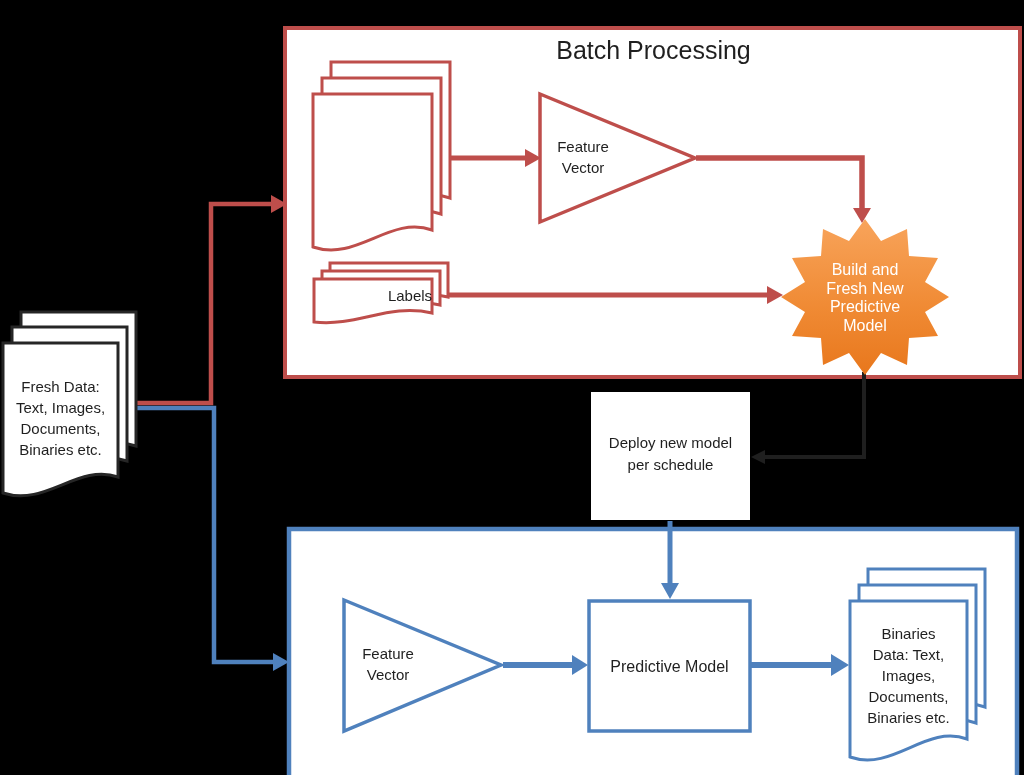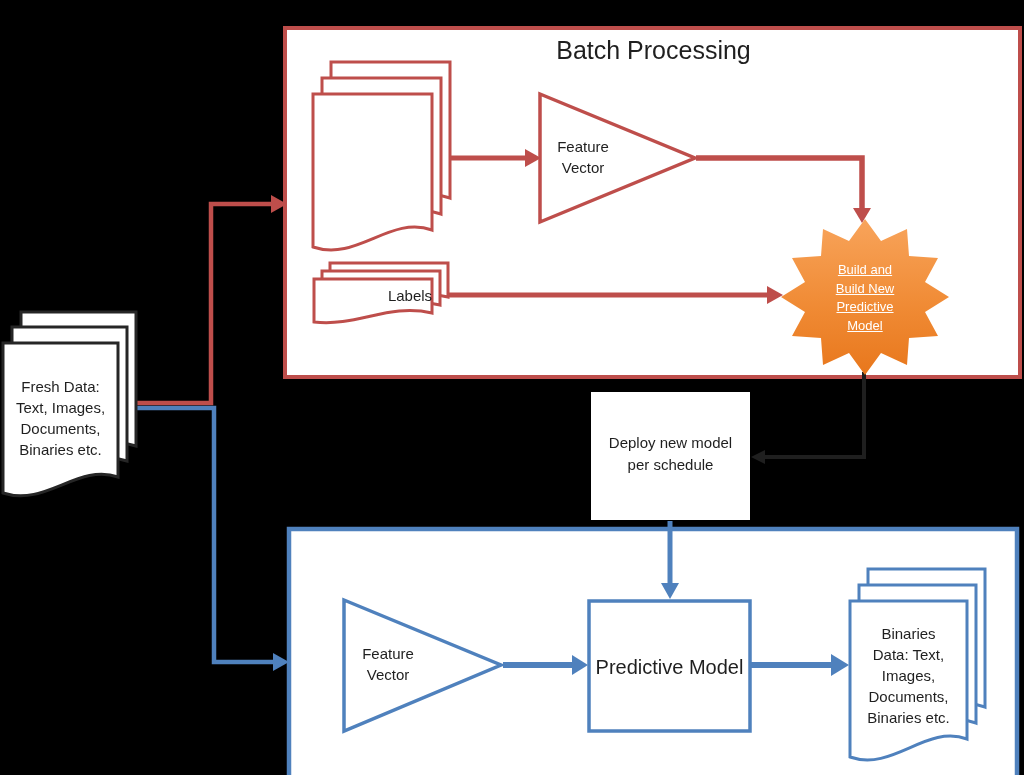--- a/index.html
+++ b/index.html
@@ -9,23 +9,23 @@
     font-family:"Liberation Sans", sans-serif;
     overflow:hidden;
     margin-top:24px;
   }
   .stage svg.layer { position:absolute; left:0; top:0; }
   .txt { position:absolute; color:var(--text,#1f1f1f); text-align:center; }
   .txt span { display:block; }
   .section-title { font-size:25px; line-height:30px; }
   .node-label { font-size:15px; line-height:21px; }
   .node-label.tight { line-height:22px; }
-  .star-label { font-size:13px; line-height:18.5px; color:var(--starburst_text,#fff);text-decoration:underline; }
+  .star-label { font-size:16px; line-height:18.5px; color:var(--starburst_text,#fff); }
   .single { font-size:15px; line-height:20px;padding-left:37px; }
-  .model-label { font-size:20px; line-height:20px; }
+  .model-label { font-size:16px; line-height:20px; }
 </style>
 </head>
 <body>
 
 <div class="stage">
 
   <svg class="layer" width="1024" height="775" viewBox="0 0 1024 775">
     <defs>
       <linearGradient id="starGrad" x1="0" y1="0" x2="0" y2="1">
         <stop offset="0" stop-color="#F8A45B" style="stop-color:var(--starburst_top,#F8A45B)"></stop>
@@ -114,21 +114,21 @@
     <span>Feature</span>
     <span>Vector</span>
   </div>
 
   <div class="txt single" style="left:314px; top:262px; width:118px;">
     <span>Labels</span>
   </div>
 
   <div class="txt star-label" style="left:803px; top:237px; width:124px;">
     <span>Build and</span>
-    <span>Build New</span>
+    <span>Fresh New</span>
     <span>Predictive</span>
     <span>Model</span>
   </div>
 
   <div class="txt node-label tight" style="left:591px; top:408px; width:159px;">
     <span>Deploy new model</span>
     <span>per schedule</span>
   </div>
 
   <div class="txt node-label" style="left:346px; top:619px; width:84px;">

